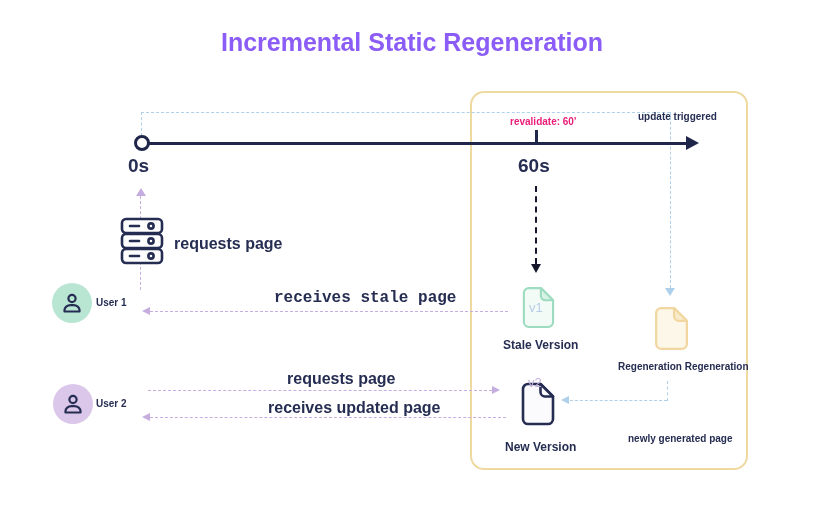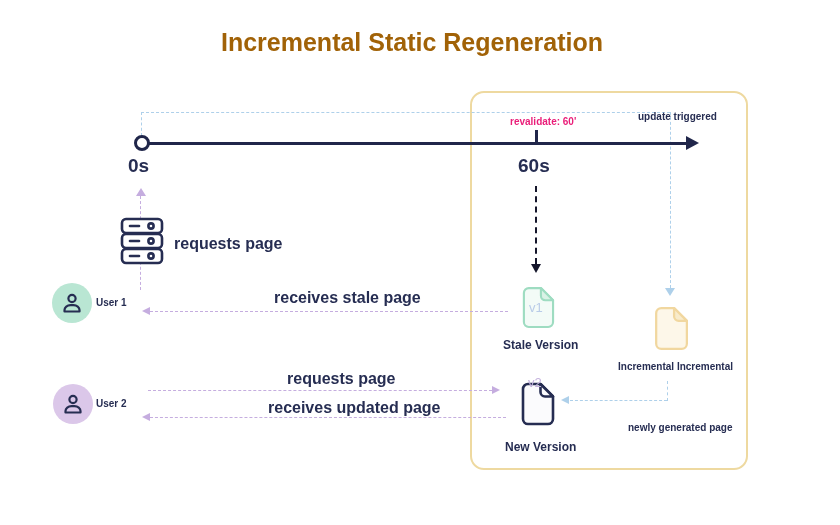--- a/index.html
+++ b/index.html
@@ -7,21 +7,21 @@
     position:relative;width:840px;height:525px;background:#ffffff;overflow:hidden;
     font-family:"Liberation Sans", sans-serif;color:#262d52;
   }
   .abs{position:absolute;}
   .lbl{font-weight:700;color:#262d52;white-space:nowrap;}
   .lbl11{font-size:16px;}
   .lbl10{font-size:10px;}
   .lbl12{font-size:12px;}
 
   
-  #title{left:0;top:28px;width:824px;text-align:center;font-size:25px;font-weight:700;color:#a16207;}
+  #title{left:0;top:28px;width:824px;text-align:center;font-size:25px;font-weight:700;color:#8b5cf6;}
 
   
   #regen-box{left:470px;top:91px;width:274px;height:375px;border:2px solid #eed9a0;border-radius:14px;background:#ffffff;}
 
   
   #tl-line{left:149px;top:142px;width:540px;height:3px;background:#20264a;}
   #tl-circle{left:134px;top:135px;width:10px;height:10px;border:3.5px solid #20264a;border-radius:50%;background:#fff;}
   #tl-arrow{left:686px;top:136px;width:0;height:0;border-top:7px solid transparent;border-bottom:7px solid transparent;border-left:13px solid #20264a;}
   #tl-tick{left:535px;top:130px;width:3px;height:13px;background:#20264a;}
   #lbl-0s{left:128px;top:155px;font-size:19px;}
@@ -63,21 +63,21 @@
   
   .user-circle{width:40px;height:40px;border-radius:50%;display:flex;align-items:center;justify-content:center;}
   #user1-circle{left:52px;top:283px;background:#b9e6d3;}
   #user2-circle{left:53px;top:384px;background:#dbc7e9;}
   #lbl-user1{left:96px;top:297px;}
   #lbl-user2{left:96px;top:398px;}
 
   
   #line-receive-stale{left:150px;top:311px;width:358px;}
   #arr-receive-stale{left:142px;top:307px;}
-  #lbl-receive-stale{left:274px;top:289px;}
+  #lbl-receive-stale{left:274px;top:289px;font-family:Liberation Mono, monospace;}
 
   
   #line-request-u2{left:148px;top:390px;width:344px;}
   #arr-request-u2{left:492px;top:386px;}
   #lbl-request-u2{left:287px;top:370px;}
   #line-receive-updated{left:150px;top:417px;width:356px;}
   #arr-receive-updated{left:142px;top:413px;}
   #lbl-receive-updated{left:268px;top:399px;}
 
   
@@ -89,21 +89,21 @@
   #doc-regen{left:652px;top:306px;}
   #lbl-regen{left:618px;top:361px;}
   #doc-new{left:519px;top:382px;}
   #v2-text{left:528px;top:375px;color:#c4b2dd;}
   #lbl-new{left:505px;top:440px;}
 
   
   #blue-v-regen{left:667px;top:381px;height:20px;}
   #blue-h-regen{left:570px;top:400px;width:97px;}
   #blue-arr-left{left:561px;top:396px;}
-  #lbl-newly{left:628px;top:422px;}
+  #lbl-newly{left:628px;top:433px;}
 </style>
 </head>
 <body>
 
 <div id="canvas">
 
   <div id="title" class="abs">Incremental Static Regeneration</div>
 
   <div id="regen-box" class="abs"></div>
 
@@ -178,21 +178,21 @@
     <path d="M9 2 H21.5 L34 14.5 V37 a5 5 0 0 1 -5 5 H9 a5 5 0 0 1 -5 -5 V7 a5 5 0 0 1 5 -5 Z" fill="#f3fbf7" stroke="#9edcc1" stroke-width="2.2" stroke-linejoin="round"></path>
     <path d="M21.5 2 L34 14.5 H26 a4.5 4.5 0 0 1 -4.5 -4.5 Z" fill="#d9f2e6" stroke="#9edcc1" stroke-width="2.2" stroke-linejoin="round"></path>
   </svg>
   <div id="v1-text" class="abs doc-version">v1</div>
   <div id="lbl-stale" class="abs lbl lbl12">Stale Version</div>
 
   <svg id="doc-regen" class="abs doc" width="37" height="45" viewBox="0 0 36 44">
     <path d="M9 2 H21.5 L34 14.5 V37 a5 5 0 0 1 -5 5 H9 a5 5 0 0 1 -5 -5 V7 a5 5 0 0 1 5 -5 Z" fill="#fdf7e9" stroke="#f1d79f" stroke-width="2.2" stroke-linejoin="round"></path>
     <path d="M21.5 2 L34 14.5 H26 a4.5 4.5 0 0 1 -4.5 -4.5 Z" fill="#f8ebcb" stroke="#f1d79f" stroke-width="2.2" stroke-linejoin="round"></path>
   </svg>
-  <div id="lbl-regen" class="abs lbl lbl10">Incremental Incremental</div>
+  <div id="lbl-regen" class="abs lbl lbl10">Regeneration Regeneration</div>
 
   <div id="blue-v-regen" class="abs dash-v-blue"></div>
   <div id="blue-h-regen" class="abs dash-h-blue"></div>
   <div id="blue-arr-left" class="abs arr-left-blue"></div>
   <div id="lbl-newly" class="abs lbl lbl10">newly generated page</div>
 
   <svg id="doc-new" class="abs doc" width="36" height="44" viewBox="0 0 36 44">
     <path d="M9 2 H21.5 L34 14.5 V37 a5 5 0 0 1 -5 5 H9 a5 5 0 0 1 -5 -5 V7 a5 5 0 0 1 5 -5 Z" fill="#fbfbfd" stroke="#262d52" stroke-width="2.6" stroke-linejoin="round"></path>
     <path d="M21.5 2 L34 14.5 H26 a4.5 4.5 0 0 1 -4.5 -4.5 Z" fill="#fbfbfd" stroke="#262d52" stroke-width="2.6" stroke-linejoin="round"></path>
   </svg>

